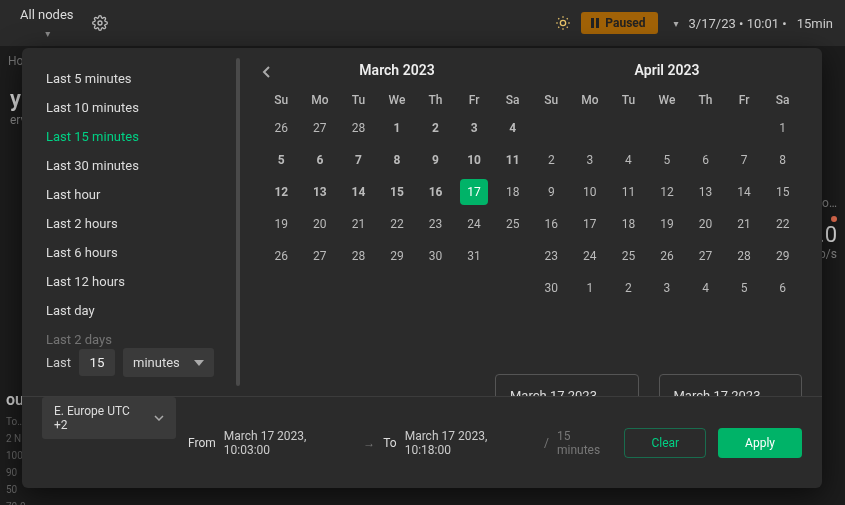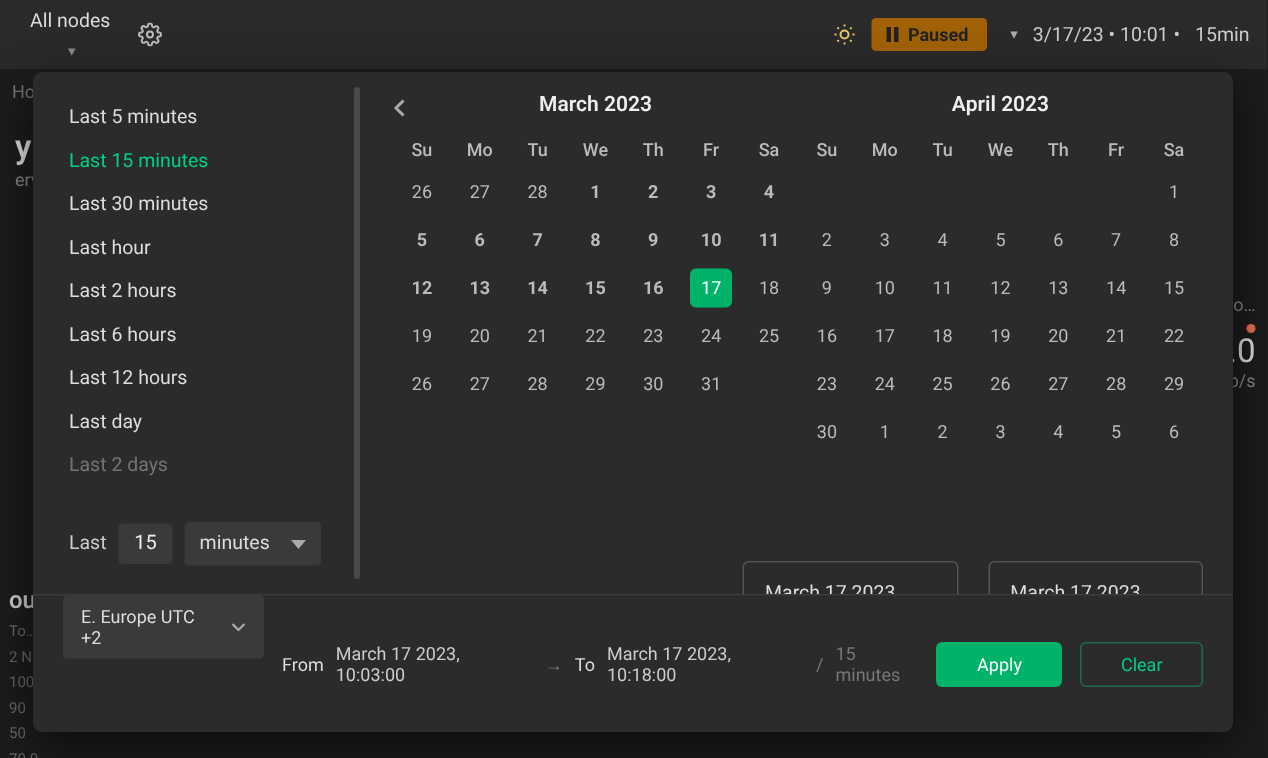--- a/index.html
+++ b/index.html
@@ -138,20 +138,21 @@
     <div class="big">.0</div>
     <div>b/s</div>
   </div>
 </div>
 
 <div class="panel">
   <div class="panel-body">
 
     <div class="presets">
       <div class="preset">Last 5 minutes</div>
+      <div class="preset">Last 10 minutes</div>
       <div class="preset active">Last 15 minutes</div>
       <div class="preset">Last 30 minutes</div>
       <div class="preset">Last hour</div>
       <div class="preset">Last 2 hours</div>
       <div class="preset">Last 6 hours</div>
       <div class="preset">Last 12 hours</div>
       <div class="preset">Last day</div>
       <div class="preset" style="opacity:.4;">Last 2 days</div>
 
       <div class="lastn">
@@ -322,18 +323,18 @@
     </div>
     <div class="fromto-row">
       <span class="lbl">From</span>
       <span class="val">March 17 2023, 10:03:00</span>
       <span class="arrow">→</span>
       <span class="lbl">To</span>
       <span class="val">March 17 2023, 10:18:00</span>
       <span class="arrow">/</span>
       <span class="dur">15 minutes</span>
       <div class="actions">
+        <div class="btn clear">Clear</div>
         <div class="btn apply">Apply</div>
-        <div class="btn clear">Clear</div>
       </div>
     </div>
   </div>
 </div>
 
 </body></html>

